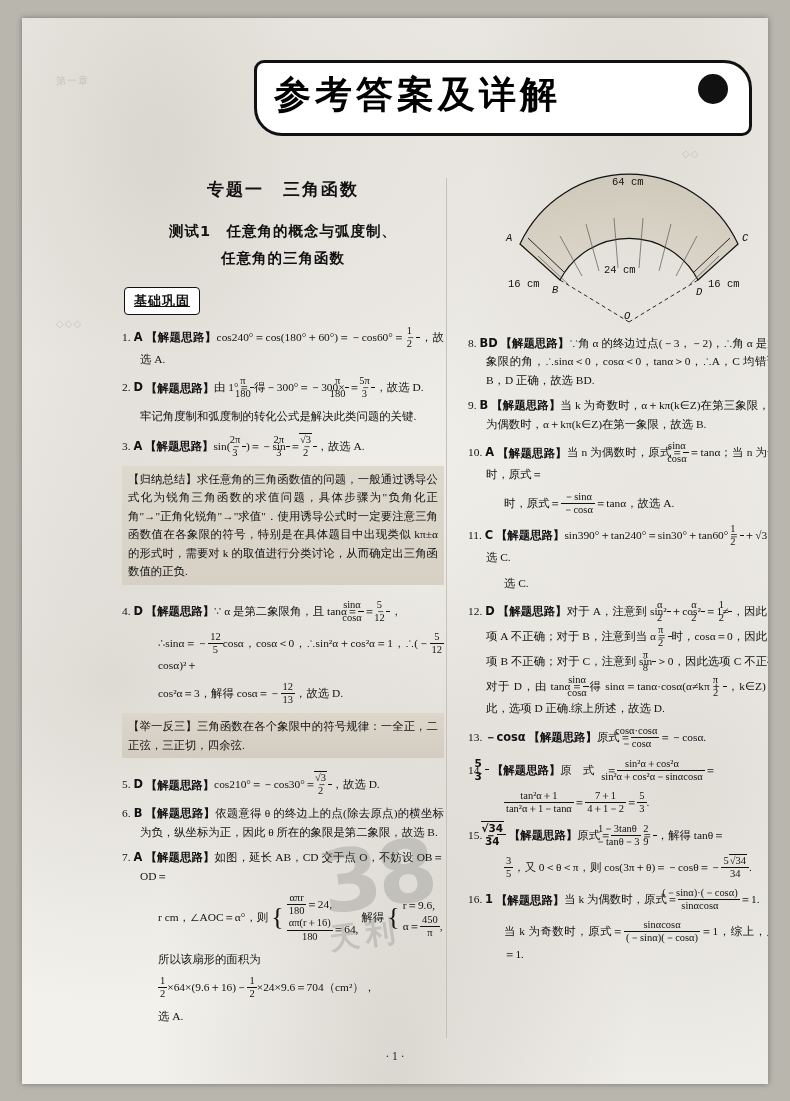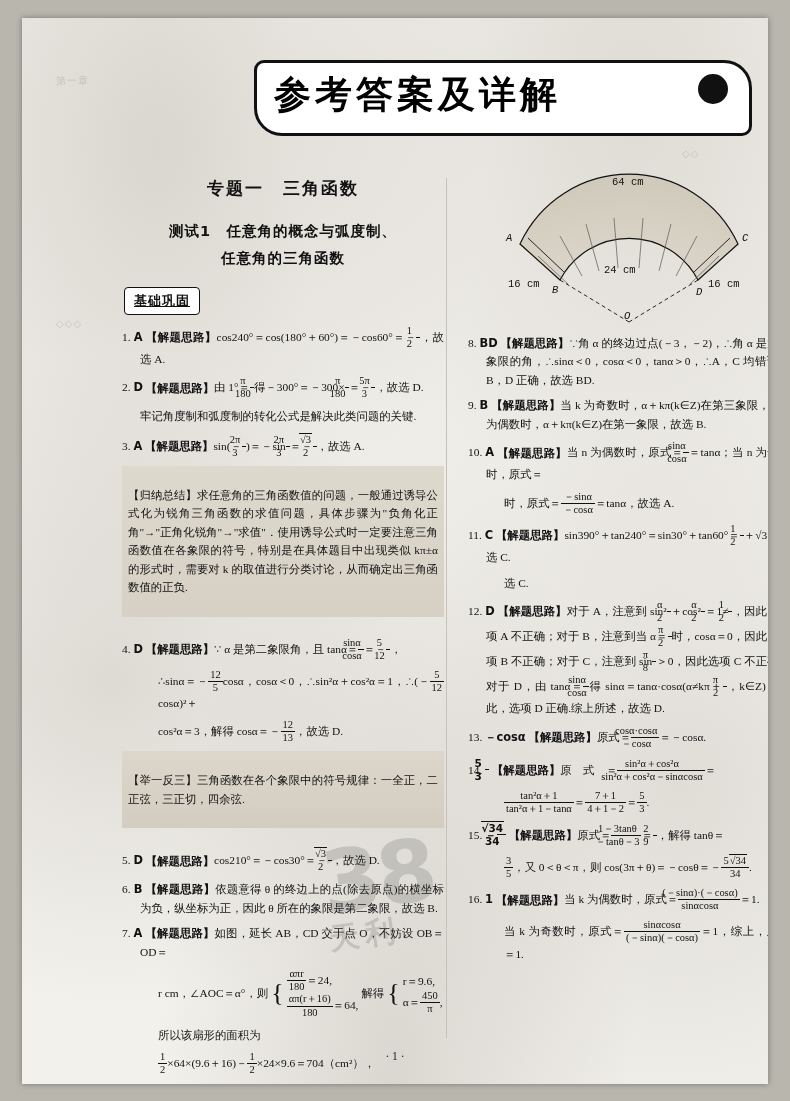--- a/index.html
+++ b/index.html
@@ -47,21 +47,21 @@
     position:absolute;top:150px;width:322px;height:880px;
     font-size:11.4px;line-height:1.62;color:#111;
   }
   .col-left{left:100px;}
   .col-right{left:446px;}
   .divider{
     position:absolute;left:424px;top:160px;width:1px;height:860px;background:#c6c2b8;
   }
   
   .topic-title{
-    font-family:Liberation Mono, monospace;
+    font-family:Liberation Sans, sans-serif;
     font-weight:bold;font-size:17px;letter-spacing:2px;text-align:center;
     margin:8px 0 14px 0;
   }
   .test-title{
     font-family:"DejaVu Sans", sans-serif;
     font-weight:bold;font-size:14.5px;letter-spacing:1px;text-align:center;
     line-height:1.9;margin-bottom:8px;
   }
   .section-tag{
     display:inline-block;
@@ -82,21 +82,21 @@
   .b{font-family:"DejaVu Sans", sans-serif;font-weight:bold;}
   .tag{font-family:"DejaVu Sans", sans-serif;font-weight:bold;margin-top:24px;}
   .cont{margin-left:18px;text-indent:0;}
   .note{
     text-indent:0;padding-left:0;margin:4px 0 8px 18px;
   }
   
   .boxnote{
     position:relative;
     background:linear-gradient(180deg,#ded9cd 0%, #d6d1c4 100%);
-    padding:20px 6px;margin:6px 0 20px 0;
+    padding:4px 6px;margin:6px 0 14px 0;
     text-indent:0;
     border-left:0;
     text-align:justify;
   }
   .boxnote.thin{background:linear-gradient(180deg,#dcd7ca 0%, #d2cdc0 100%);}
   
   .frac{display:inline-block;vertical-align:-0.55em;text-align:center;font-size:.92em;}
   .frac .n{display:block;border-bottom:1px solid #111;padding:0 2px;line-height:1.15;}
   .frac .d{display:block;padding:0 2px;line-height:1.15;}
   .rad{border-top:1px solid #111;padding:0 1px;}

